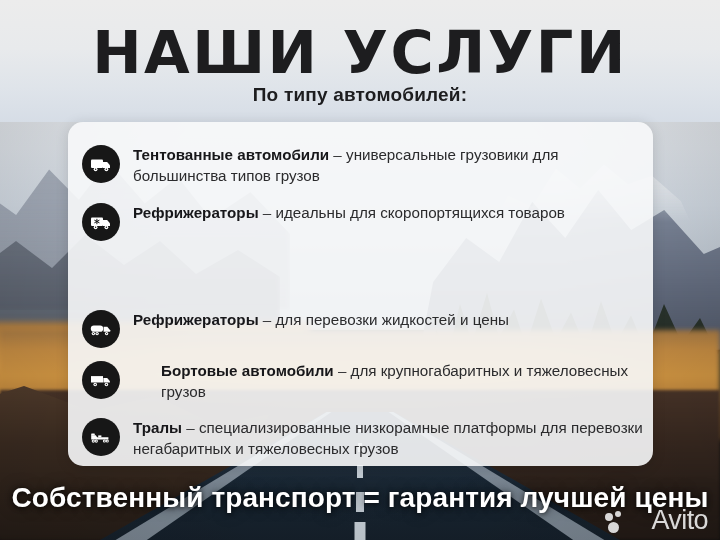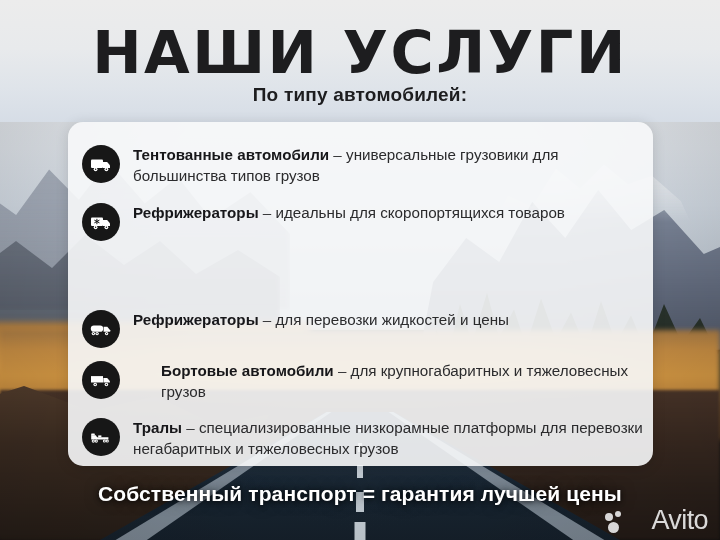--- a/index.html
+++ b/index.html
@@ -133,21 +133,21 @@
     margin-top:1px;
   }
   .badge svg { display:block; }
   .rtext { margin-left:13px; font-size:15.2px; line-height:21px; color:#2b2b2d; max-width:516px; }
   .rtext b { font-weight:700; color:#17171a; }
   .rtext .dash-sep { color:#3a3a3c; }
 
   
   .footer {
     position:absolute; left:0; top:482px; width:720px; text-align:center;
-    font-size:21px; font-weight:700; color:#ffffff; letter-spacing:.1px;
+    font-size:28px; font-weight:700; color:#ffffff; letter-spacing:.1px;
     text-shadow:0 1px 5px rgba(0,0,0,.75), 0 0 14px rgba(0,0,0,.55);
   }
 
   
   .watermark {
     position:absolute; right:12px; bottom:6px;
     display:flex; align-items:center; gap:4px; opacity:.88;
   }
   .wm-dots { position:relative; width:22px; height:20px; }
   .wm-dots i { position:absolute; border-radius:50%; background:#f2f2f2; display:block; }

